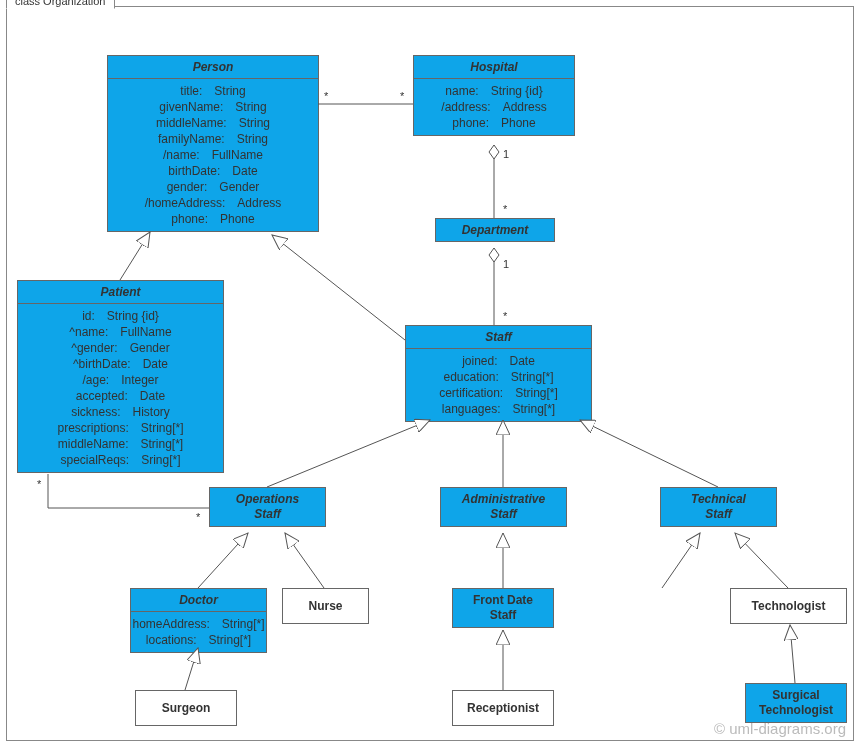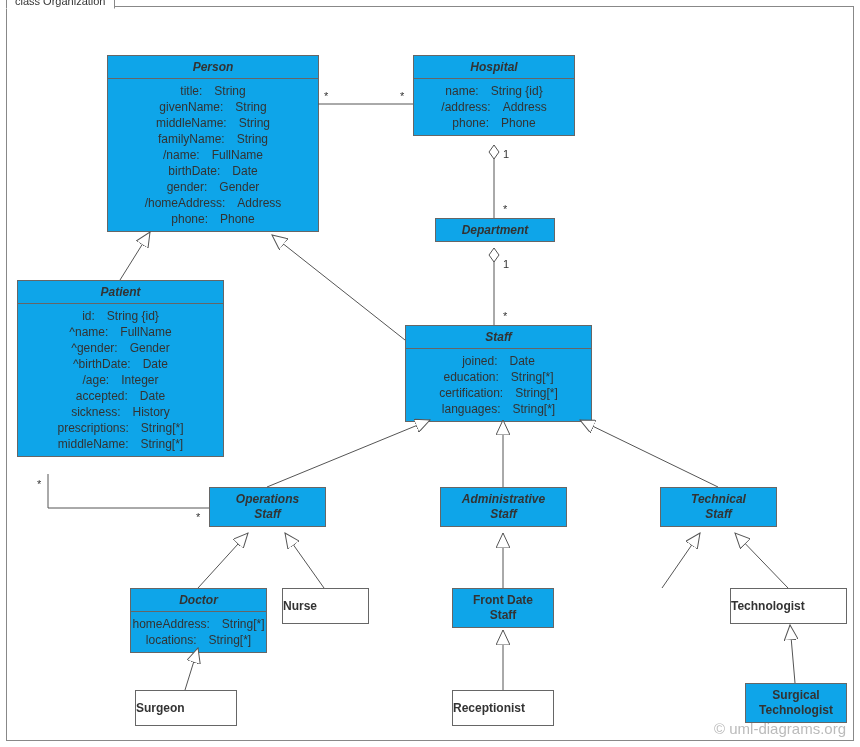--- a/index.html
+++ b/index.html
@@ -5,21 +5,21 @@
 html,body{margin:0;padding:0;font-family:Arial,Helvetica,sans-serif;font-size:12px;color:#333;background:#fff}
 .frame{position:relative;width:860px;height:747px;box-sizing:border-box}
 .outer{position:absolute;left:6px;top:6px;right:6px;bottom:6px;border:1px solid #888}
 .tab{position:absolute;left:-1px;top:-14px;height:14px;border:1px solid #888;border-bottom:1px solid #fff;background:#fff;padding:0 8px;font-size:11px;line-height:14px}
 .box{position:absolute;border:1px solid #666;background:#0ea5e9}
 .box .title{text-align:center;font-style:italic;padding:4px 6px;border-bottom:1px solid #666;font-weight:bold}
 .box .title.plain{font-style:italic;font-weight:bold}
 .box .body{padding:4px 6px}
 .row{display:flex;justify-content:center;gap:12px;line-height:16px}
 .row span{white-space:nowrap}
-.smallbox{position:absolute;border:1px solid #666;background:#fff;text-align:left;font-weight:bold;font-style:italic;padding:10px 0}
+.smallbox{position:absolute;border:1px solid #666;background:#fff;text-align:center;font-weight:bold;font-style:italic;padding:10px 0}
 .mult{position:absolute;font-size:11px;color:#333}
 .credit{position:absolute;right:14px;bottom:10px;color:#bbb;font-size:15px}
 svg{position:absolute;left:0;top:0;pointer-events:none}
 </style>
 </head>
 <body>
 
 <div class="frame">
   <div class="outer">
     <div class="tab">class Organization</div>
@@ -120,20 +120,24 @@
           <span>sickness:</span>
           <span>History</span>
         </div>
       <div class="row">
           <span>prescriptions:</span>
           <span>String[*]</span>
         </div>
       <div class="row">
           <span>middleName:</span>
           <span>String[*]</span>
+        </div>
+      <div class="row">
+          <span>specialReqs:</span>
+          <span>Sring[*]</span>
         </div>
     </div>
   </div>
 
   <div class="box" style="left:405px;top:325px;width:185px">
     <div class="title">Staff</div>
     <div class="body">
       <div class="row">
           <span>joined:</span>
           <span>Date</span>

